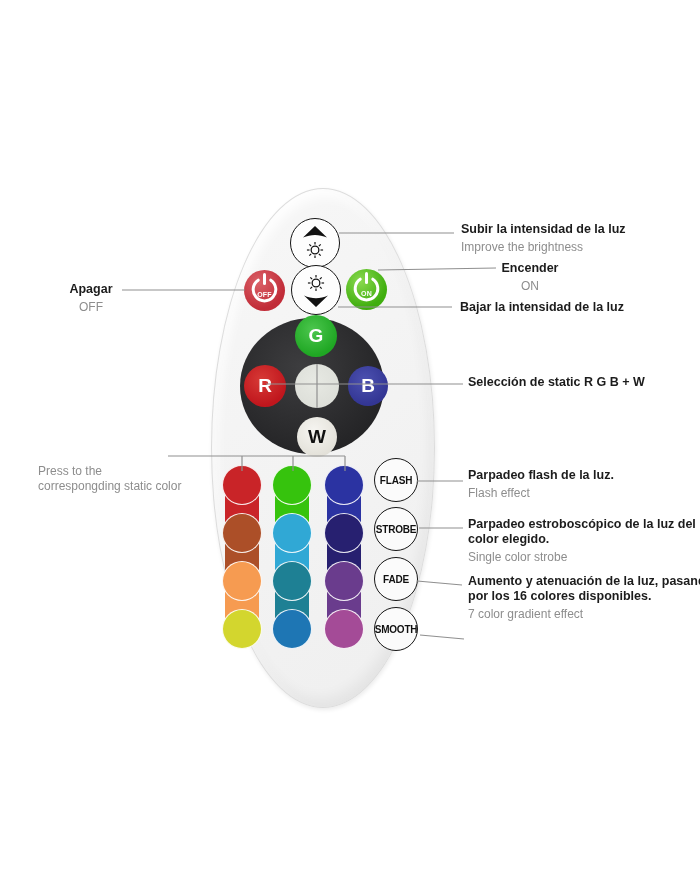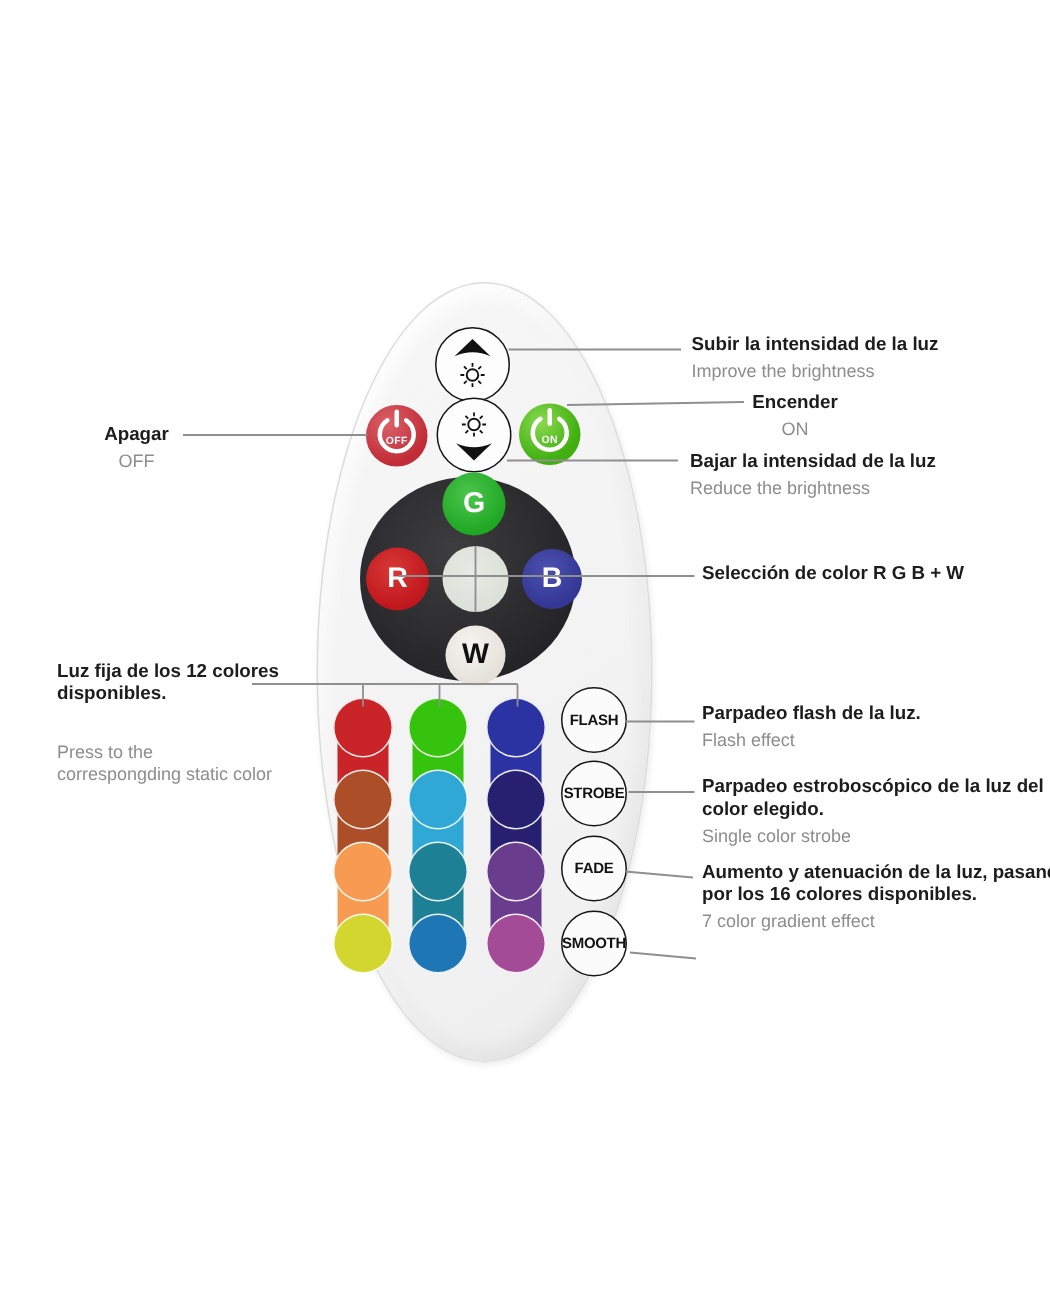--- a/index.html
+++ b/index.html
@@ -190,34 +190,32 @@
   <div class="en">Improve the brightness</div>
 </div>
 
 <div class="note center" style="left:498px;top:261px;width:64px;">
   <div class="es">Encender</div>
   <div class="en">ON</div>
 </div>
 
 <div class="note" style="left:460px;top:300px;width:220px;">
   <div class="es">Bajar la intensidad de la luz</div>
-  <div class="en">Reduce the brightness</div>
 </div>
 
 <div class="note center" style="left:64px;top:282px;width:54px;">
   <div class="es">Apagar</div>
   <div class="en">OFF</div>
 </div>
 
 <div class="note" style="left:468px;top:375px;width:220px;">
-  <div class="es">Selección de color R G B + W</div>
+  <div class="es">Selección de static R G B + W</div>
 </div>
 
 <div class="note" style="left:38px;top:440px;width:150px;">
-  <div class="es">Luz fija de los 12 colores disponibles.</div>
   <div class="en" style="margin-top:24px;">Press to the correspongding static color</div>
 </div>
 
 <div class="note" style="left:468px;top:468px;width:220px;">
   <div class="es">Parpadeo flash de la luz.</div>
   <div class="en">Flash effect</div>
 </div>
 
 <div class="note" style="left:468px;top:517px;width:236px;">
   <div class="es">Parpadeo estroboscópico de la luz del color elegido.</div>

